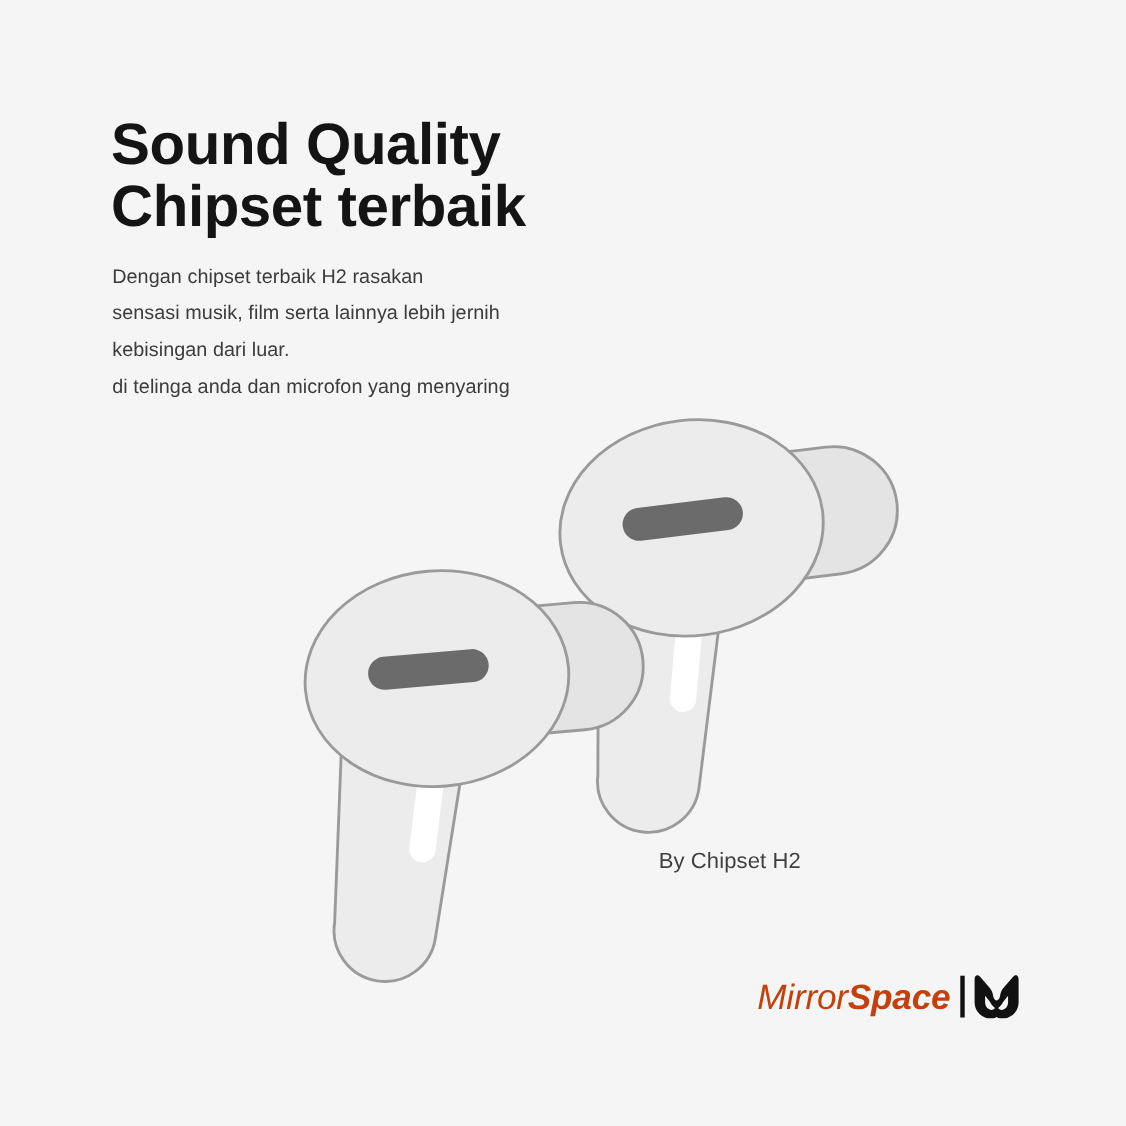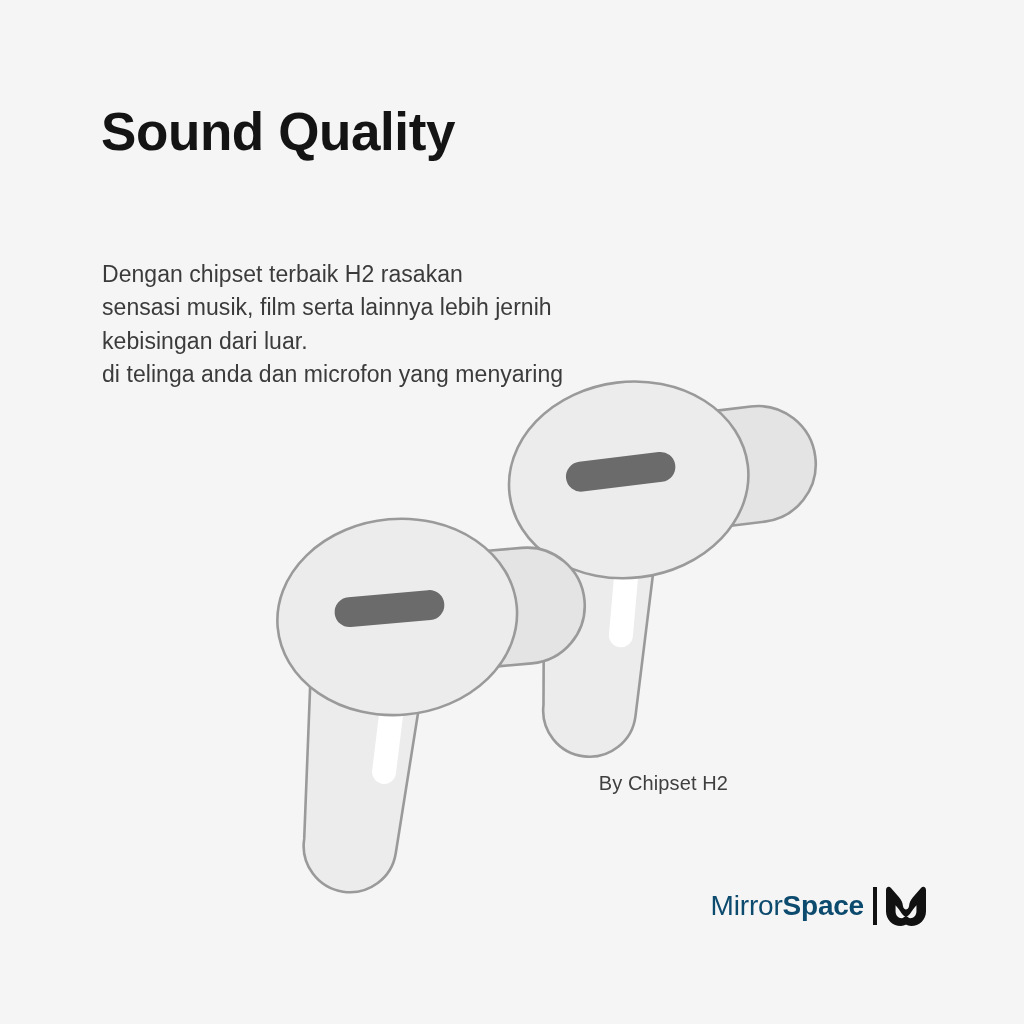--- a/index.html
+++ b/index.html
@@ -36,24 +36,24 @@
   }
   .headline .hl-line {
     display: block;
     white-space: nowrap;
   }
 
   
   .bodycopy {
     position: absolute;
     left: 102px;
-    top: 258px;
+    top: 235px;
     width: 620px;
     color: #3b3b3b;
-    font-size: 23px;
+    font-size: 18px;
     line-height: 33.4px;
     font-weight: 400;
     letter-spacing: 0.05px;
   }
   .bodycopy .bc-line {
     display: block;
     white-space: nowrap;
   }
 
   
@@ -97,25 +97,26 @@
     position: absolute;
     left: 420px;
     top: 882px;
     width: 508px;
     height: 48px;
     display: flex;
     align-items: center;
     justify-content: flex-end;
   }
   .logo-word {
-    font-size: 28px;
+    font-size: 32px;
     line-height: 28px;
-    color: #0c4a6e;
+    color: #c2410c;
     letter-spacing: -0.2px;
     white-space: nowrap;
+    font-style: italic;
   }
   .logo-word-light { font-weight: 400; }
   .logo-word-bold  { font-weight: 700; }
   .logo-divider {
     width: 4px;
     height: 38px;
     background: #111111;
     margin: 0 7px 0 9px;
     flex: 0 0 auto;
   }
@@ -126,20 +127,21 @@
     display: block;
   }
 </style>
 </head>
 <body>
 
 <div id="poster">
 
   <div class="headline">
     <span class="hl-line">Sound Quality</span>
+    <span class="hl-line">Chipset terbaik</span>
   </div>
 
   <div class="bodycopy">
     <span class="bc-line">Dengan chipset terbaik H2 rasakan</span>
     <span class="bc-line">sensasi musik, film serta lainnya lebih jernih</span>
     <span class="bc-line">kebisingan dari luar.</span>
     <span class="bc-line">di telinga anda dan microfon yang menyaring</span>
   </div>
 
   <svg class="illustration" viewBox="0 0 1024 1024">

